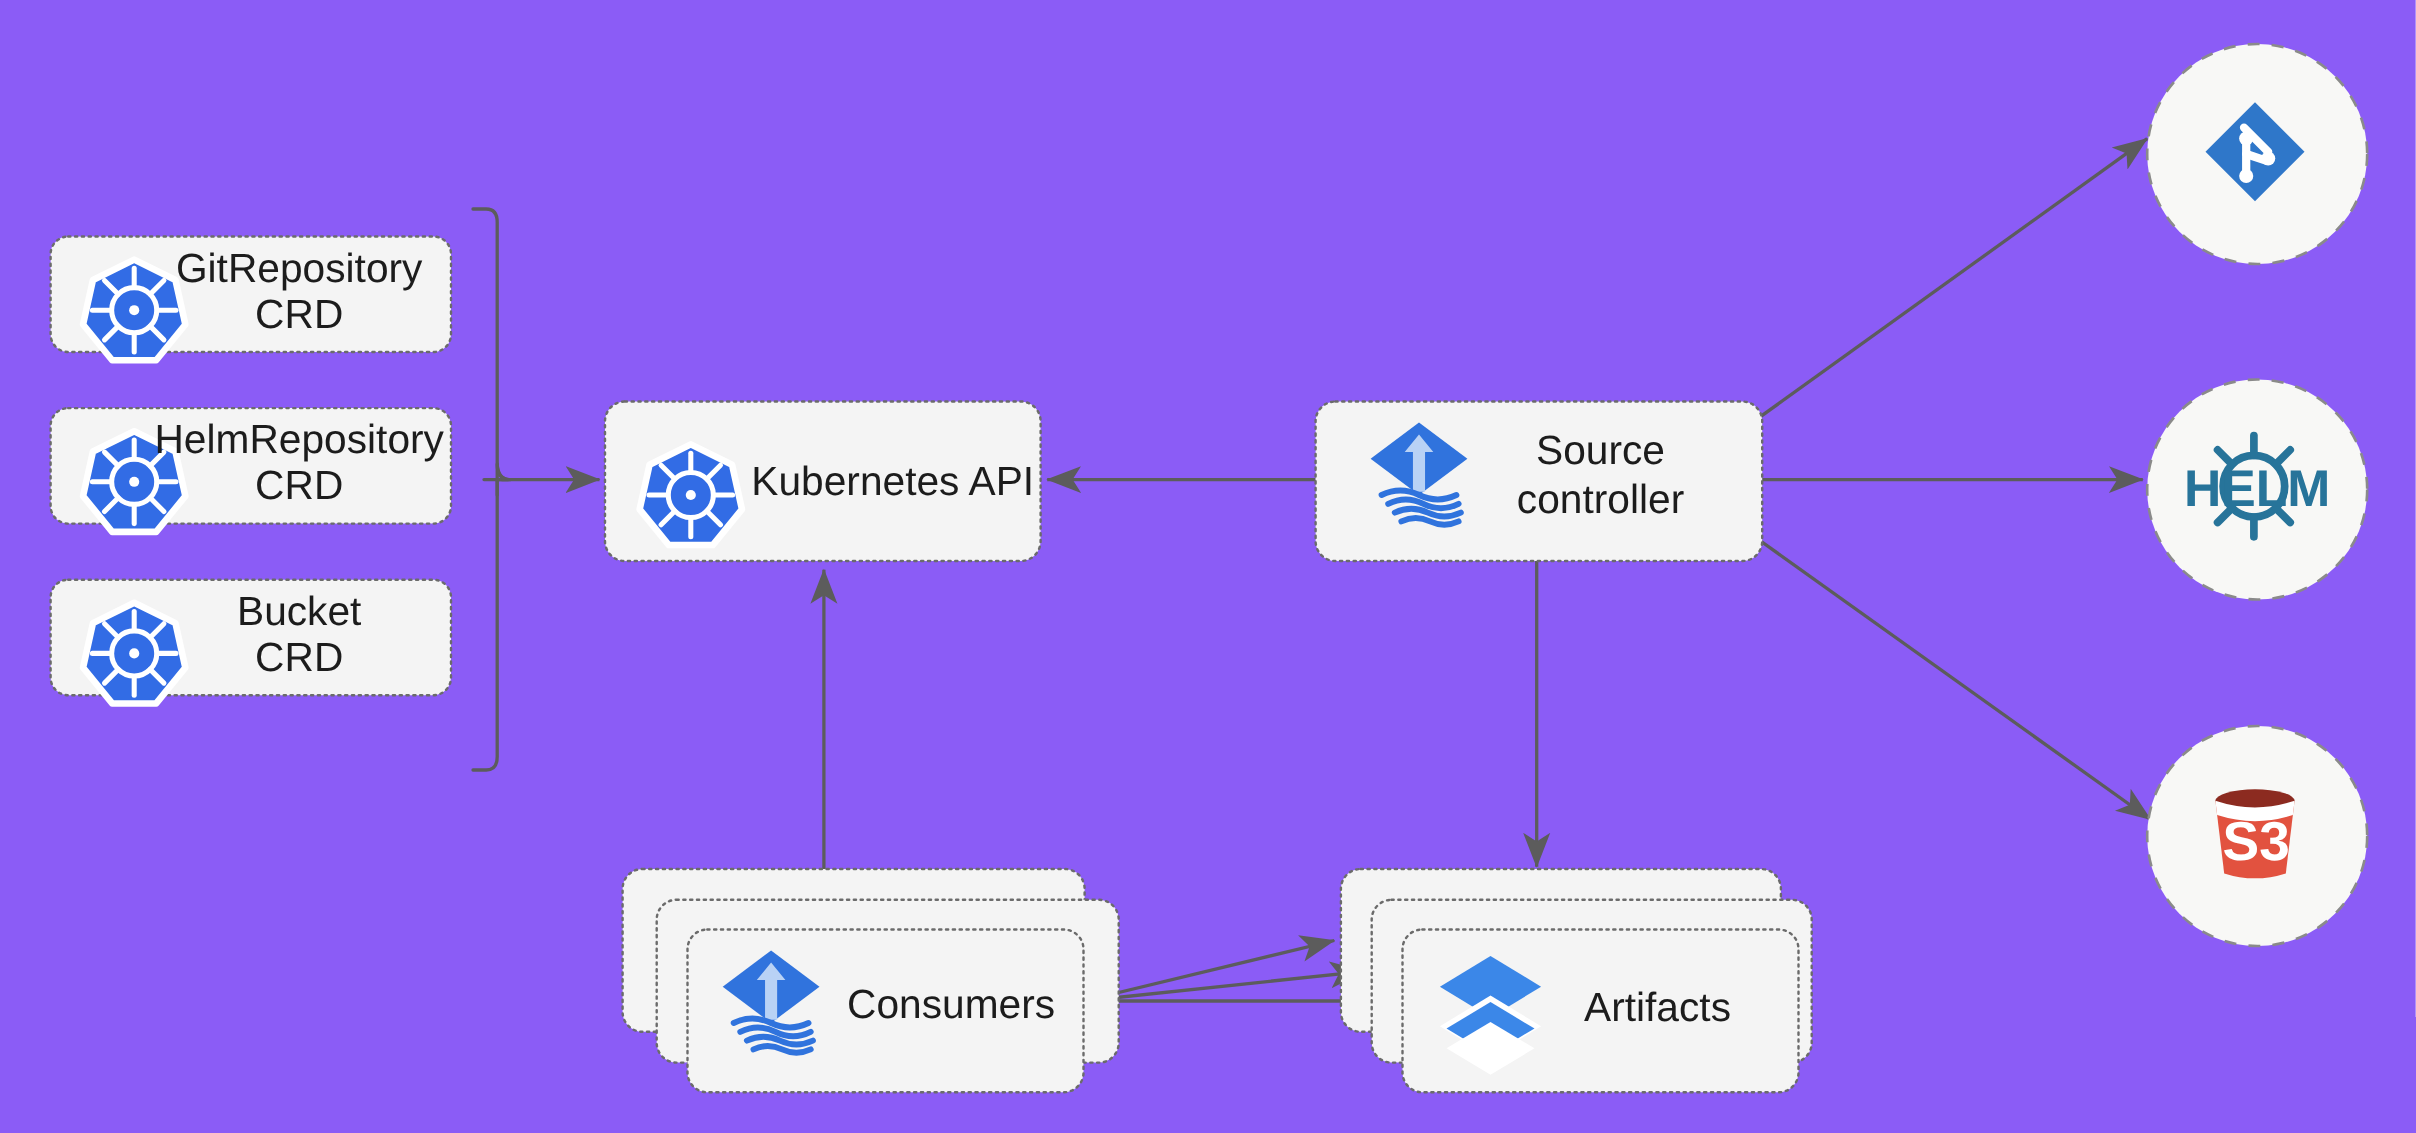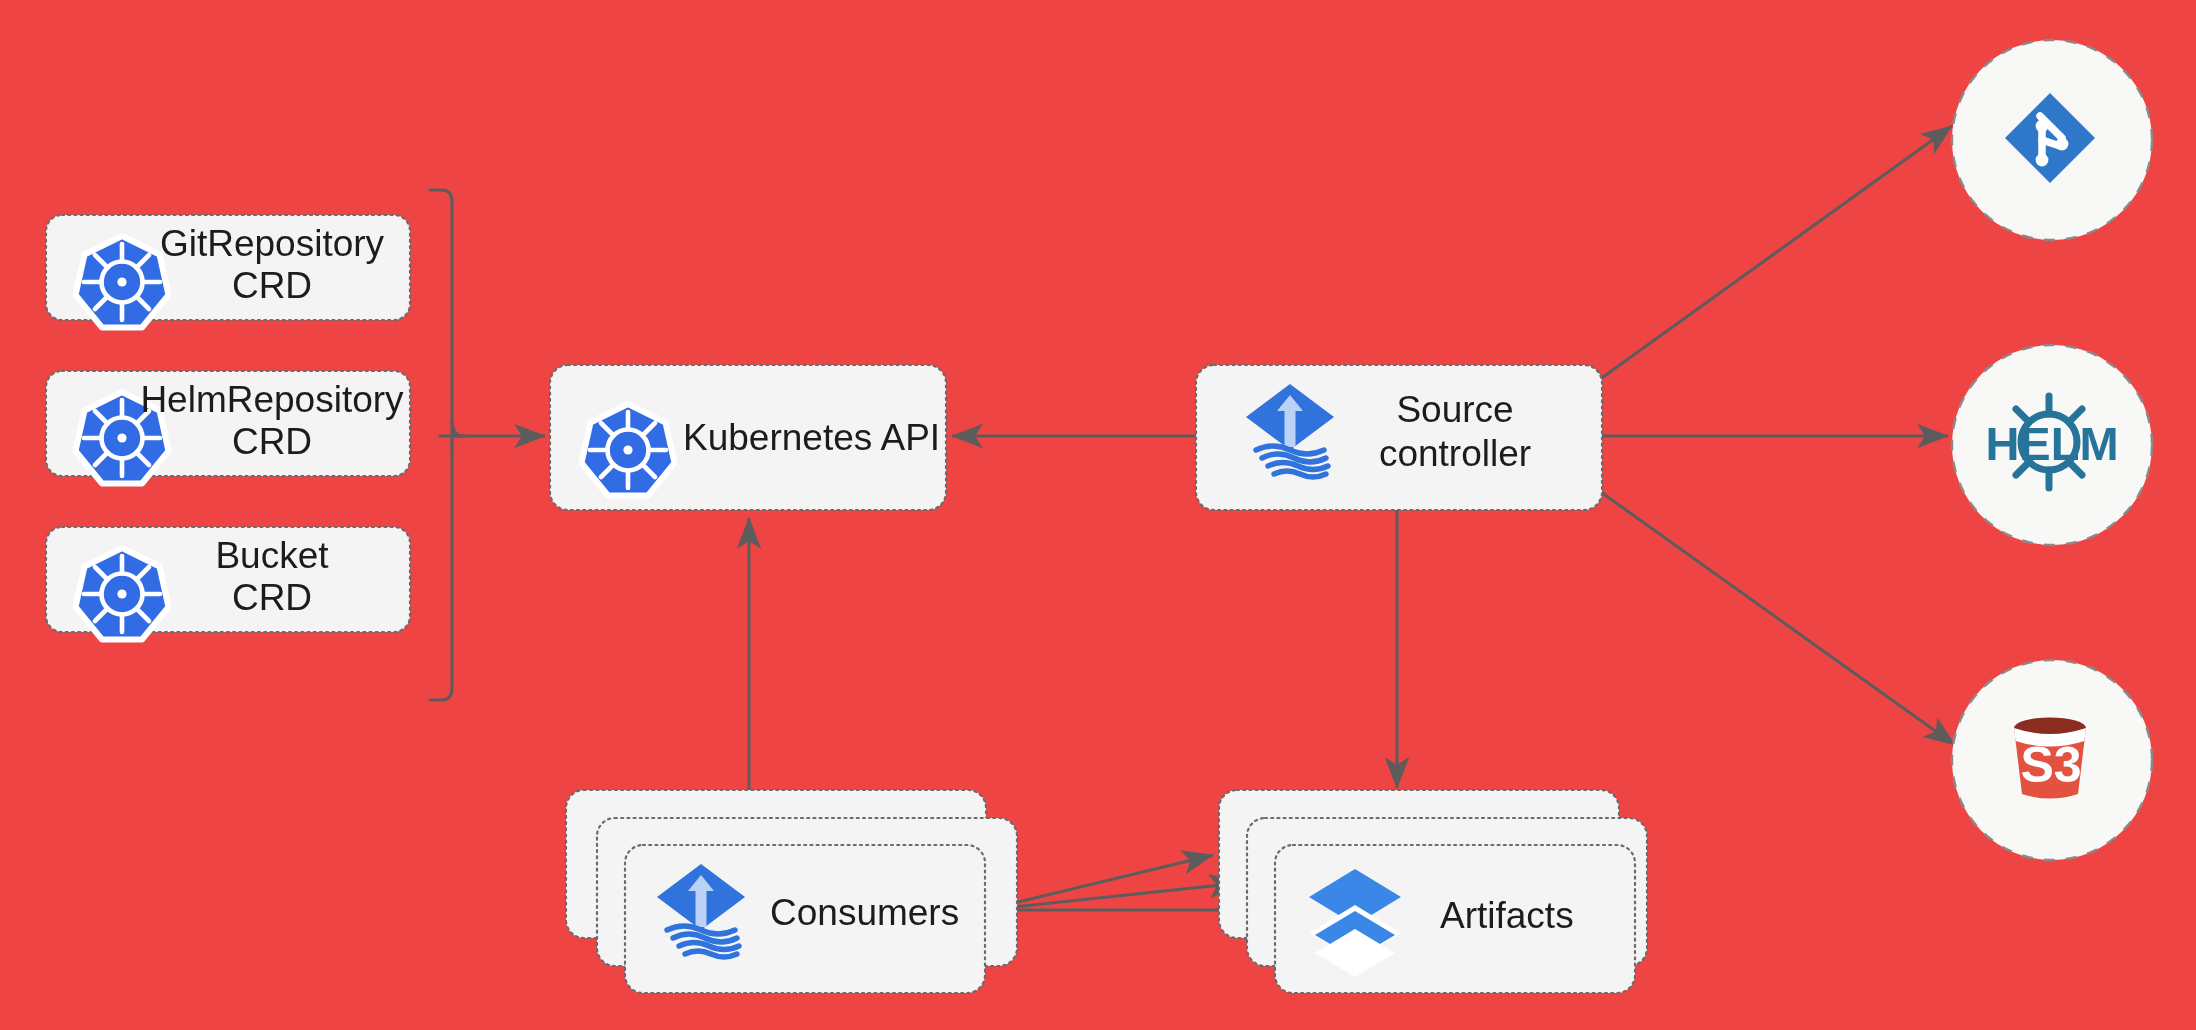--- a/index.html
+++ b/index.html
@@ -1,18 +1,18 @@
 <!DOCTYPE html>
 <html><head>
 <meta charset="utf-8">
 <style>
   html,body{margin:0;padding:0;background:#ffffff;}
   body{width:2196px;height:1030px;overflow:hidden;
        font-family:"Liberation Sans","DejaVu Sans",sans-serif;}
-  #stage{position:relative;width:2196px;height:1030px;background:#ef4444;}
+  #stage{position:relative;width:2196px;height:1030px;background:#8b5cf6;}
   svg.layer{position:absolute;top:0;left:0;width:2196px;height:1030px;}
   .node-label{font-size:37px;fill:#1c1c1c;font-family:"Liberation Sans","DejaVu Sans",sans-serif;}
   .card-fill{fill:#f4f4f4;}
   .card-stroke{stroke:#6b6b6b;stroke-width:2.2;stroke-dasharray:2 4.2;stroke-linecap:round;fill:none;}
   .circ-fill{fill:#f8f8f6;}
   .circ-stroke{stroke:#8a8a8a;stroke-width:2.4;stroke-dasharray:11 11;fill:none;}
   .conn{stroke:#5c5c5c;stroke-width:3;fill:none;stroke-linecap:butt;}
   .brace{stroke:#5c5c5c;stroke-width:3;fill:none;stroke-linejoin:round;stroke-linecap:round;}
 </style>
 </head>

